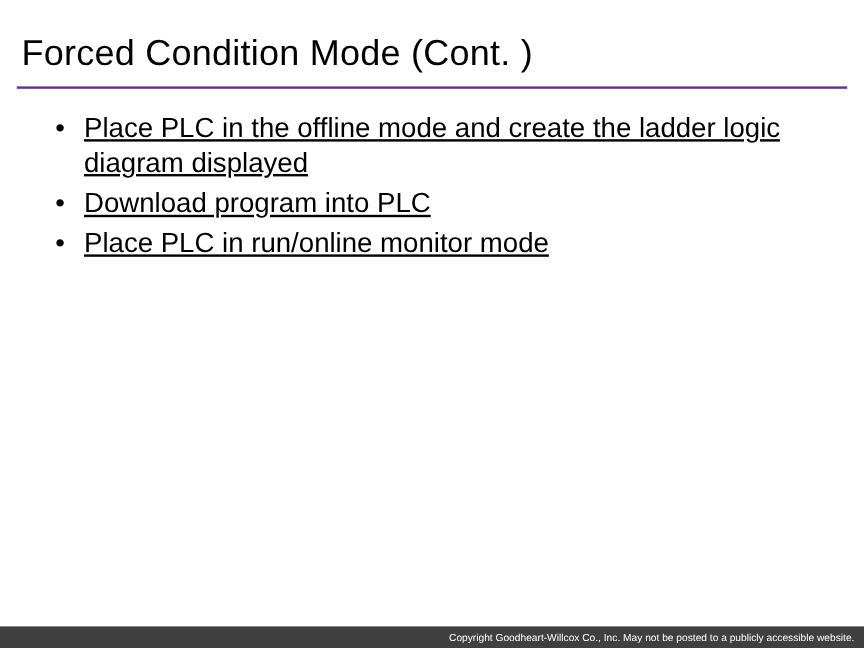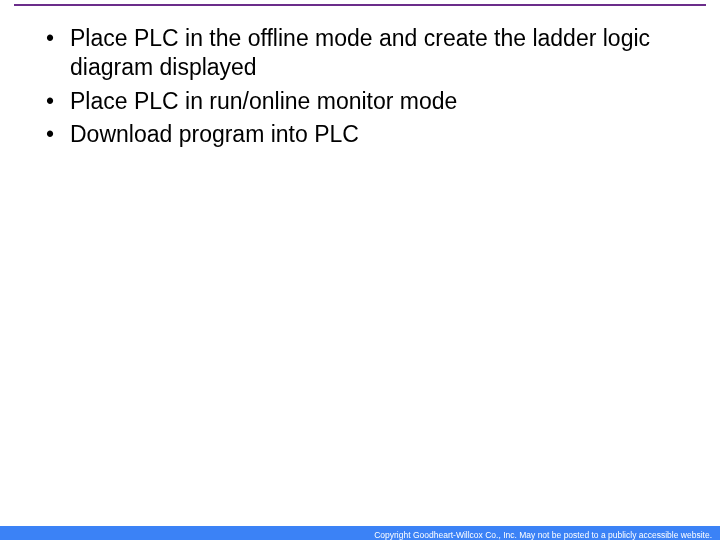--- a/index.html
+++ b/index.html
@@ -1,37 +1,38 @@
 <!DOCTYPE html>
 <html><head>
 <meta charset="utf-8">
 <style>
   * { margin: 0; padding: 0; box-sizing: border-box; }
   html, body { width: 720px; height: 540px; font-family: Arial, Helvetica, sans-serif; background: #fff; color: #000; overflow: hidden; }
   .slide { position: relative; width: 720px; height: 540px; }
   .title { font-size: 30px; font-weight: 400; font-family: Arial, sans-serif; padding: 28px 18px 6px 18px; letter-spacing: 0.2px; }
   .title-underline { height: 2px; background: #6b2d8a; margin: 4px 14px 0 14px; }
   .body { padding: 18px 40px 0 40px; }
-  ul.bullets { list-style: none; }
+  ul.bullets { list-style: none; text-decoration: underline; }
   ul.bullets > li { position: relative; font-size: 23px; line-height: 1.28; padding-left: 30px; margin-bottom: 4px; font-weight: 400; }
   ul.bullets > li::before { content: "•"; position: absolute; left: 6px; top: 0; font-size: 23px; }
-  .footer-bar { position: absolute; left: 0; right: 0; bottom: 0; height: 18px; background: #3b82f6; display: flex; align-items: center; justify-content: flex-end; padding-right: 8px; }
+  .footer-bar { position: absolute; left: 0; right: 0; bottom: 0; height: 18px; background: #404040; display: flex; align-items: center; justify-content: flex-end; padding-right: 8px; }
   .footer-text { color: #fff; font-size: 8.5px; font-family: Arial, sans-serif; white-space: nowrap; }
 </style>
 </head>
 <body>
 <div class="slide">
 
+  <h1 class="title">Forced Condition Mode (Cont. )</h1>
   <div class="title-underline"></div>
 
   <div class="body">
     <ul class="bullets">
       <li>Place PLC in the offline mode and create the ladder logic diagram displayed</li>
+      <li>Download program into PLC</li>
       <li>Place PLC in run/online monitor mode</li>
-      <li>Download program into PLC</li>
     </ul>
   </div>
 
   <div class="footer-bar">
     <span class="footer-text">Copyright Goodheart-Willcox Co., Inc.  May not be posted to a publicly accessible website.</span>
   </div>
 
 </div>
 
 </body></html>

